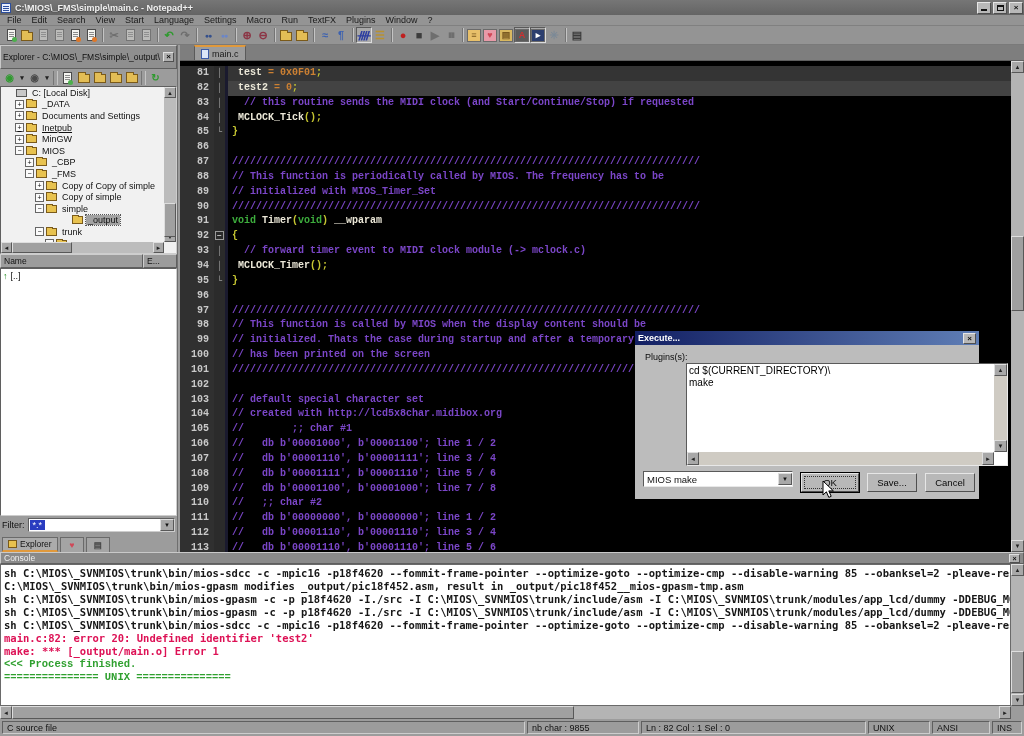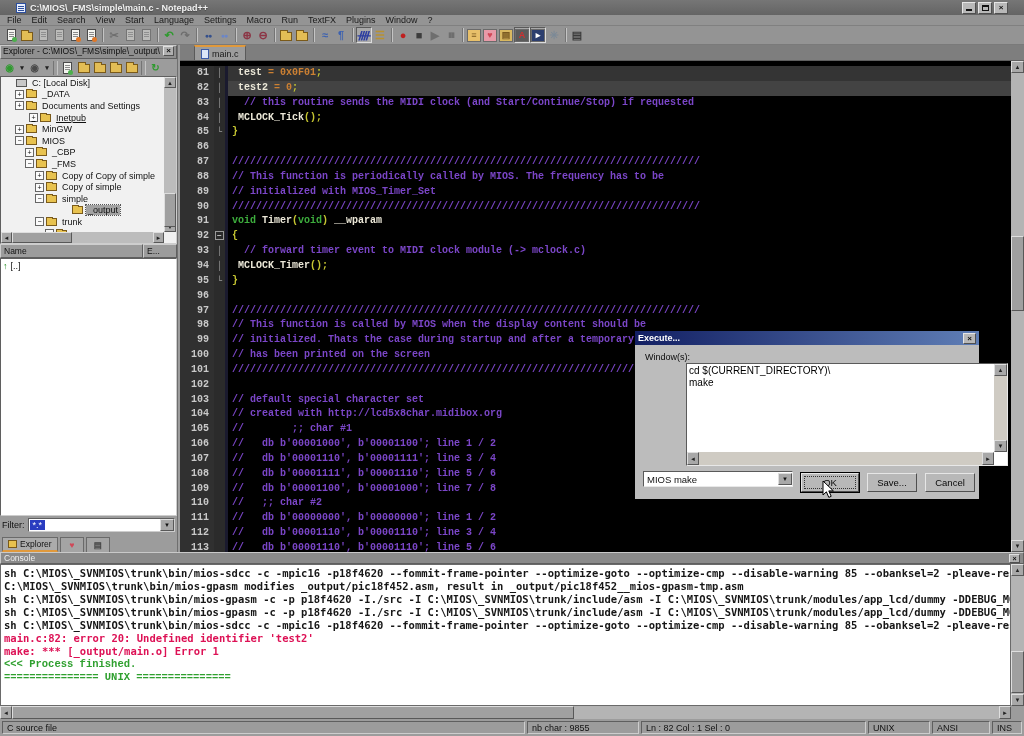--- a/index.html
+++ b/index.html
@@ -1,20 +1,20 @@
 <!DOCTYPE html>
 <html><head>
 <meta charset="utf-8">
 <style>
   * { margin:0; padding:0; box-sizing:border-box; }
   html,body { width:1024px; height:736px; overflow:hidden; }
   body { position:relative; font-family:"Liberation Sans", sans-serif; background:#9c9c9c; font-size:9px; color:#111; }
 
   
-  .titlebar { position:absolute; left:0; top:0; width:1024px; height:15px; background:linear-gradient(#767676,#646464); display:flex; align-items:center; padding:0 16px; color:#f2f2f2; }
+  .titlebar { position:absolute; left:0; top:0; width:1024px; height:15px; background:linear-gradient(#767676,#646464); display:flex; align-items:center; padding:0 1px; color:#f2f2f2; }
   .titlebar .appicon { width:10px; height:10px; background:#e8eefc; border:1px solid #2d4f9e; margin-right:4px; position:relative; }
   .titlebar .appicon::after { content:""; position:absolute; left:1px; top:2px; width:6px; height:1px; background:#2d4f9e; box-shadow:0 2px 0 #2d4f9e, 0 4px 0 #2d4f9e; }
   .titlebar .ttext { font-size:9px; font-weight:bold; text-shadow:0 1px 1px #00000055; }
   .winbtns { margin-left:auto; display:flex; gap:2px; }
   .wbtn { width:14px; height:12px; background:#b8b8b8; border:1px solid; border-color:#e6e6e6 #4f4f4f #4f4f4f #e6e6e6; display:flex; align-items:center; justify-content:center; font-size:8px; color:#111; font-weight:bold; }
   .wbtn .minbar { width:6px; height:2px; background:#111; margin-top:5px; }
   .wbtn .restbox { width:7px; height:6px; border:1px solid #111; border-top-width:2px; }
 
   .menubar { position:absolute; left:0; top:15px; width:1024px; height:11px; background:#949494; display:flex; align-items:center; padding-left:2px; border-bottom:1px solid #808080; }
   .mi { padding:0 5px; font-size:9px; color:#1a1a1a; }
@@ -28,21 +28,21 @@
   .tsep::after { content:""; position:absolute; left:3px; top:1px; width:1px; height:14px; background:#747474; box-shadow:1px 0 0 #c4c4c4; }
   .mini-page { width:9px; height:12px; background:#f4f4f0; border:1px solid #4a4a4a; position:relative; }
   .mini-page::after { content:""; position:absolute; left:1px; top:2px; width:5px; height:1px; background:#8a8a8a; box-shadow:0 2px 0 #8a8a8a, 0 4px 0 #8a8a8a; }
   .mini-page .dot { position:absolute; right:-2px; bottom:-2px; width:5px; height:5px; border-radius:50%; }
   .mini-folder { width:12px; height:9px; background:#e3bd55; border:1px solid #7a5a1a; position:relative; margin-top:2px; }
   .mini-folder::before { content:""; position:absolute; left:-1px; top:-3px; width:6px; height:2px; background:#e3bd55; border:1px solid #7a5a1a; border-bottom:none; }
   .chip { width:14px; height:13px; display:flex; align-items:center; justify-content:center; border:1px solid #6a6a6a; font-size:9px; font-weight:bold; }
 
   
   .explorer { position:absolute; left:0; top:45px; width:178px; height:507px; background:#9c9c9c; display:flex; flex-direction:column; border-right:1px solid #6f6f6f; }
-  .ptitle { height:14px; background:#8f8f8f; border:1px solid; border-color:#c9c9c9 #5f5f5f #5f5f5f #c9c9c9; display:flex; padding:0 2px; font-size:8.5px; color:#101010; }
+  .ptitle { height:24px; background:#8f8f8f; border:1px solid; border-color:#c9c9c9 #5f5f5f #5f5f5f #c9c9c9; display:flex; align-items:center; padding:0 2px; font-size:8.5px; color:#101010; }
   .ptitle .px { margin-left:auto; width:11px; height:10px; background:#b0b0b0; border:1px solid; border-color:#e0e0e0 #505050 #505050 #e0e0e0; font-size:8px; line-height:8px; text-align:center; font-weight:bold; }
   .etool { height:17px; display:flex; align-items:center; padding-left:2px; gap:1px; }
   .eti { width:15px; height:14px; display:flex; align-items:center; justify-content:center; font-size:10px; font-weight:bold; }
   .eti.narrow { width:8px; font-size:7px; }
   .esep { width:5px; height:14px; border-left:1px solid #747474; border-right:1px solid #c4c4c4; margin:0 1px; }
   .treewrap { height:168px; position:relative; border:1px solid; border-color:#5f5f5f #cdcdcd #cdcdcd #5f5f5f; background:#f1f1f1; overflow:hidden; }
   .tree { position:absolute; left:0; top:0; right:12px; bottom:11px; overflow:hidden; }
   .trow { height:11.6px; display:flex; align-items:center; white-space:nowrap; font-size:9px; color:#101010; }
   .texp { width:9px; height:9px; border:1px solid #666; background:#fbfbfb; font-size:7px; line-height:7px; text-align:center; margin-right:2px; flex:none; }
   .tspacer { width:11px; flex:none; }
@@ -277,21 +277,21 @@
         <div class="trow" style="padding-left: 14px;">
           <span class="texp">+</span>
           <span class="tico-folder"></span>
           <span class="tlabel">_DATA</span>
         </div>
         <div class="trow" style="padding-left: 14px;">
           <span class="texp">+</span>
           <span class="tico-folder"></span>
           <span class="tlabel">Documents and Settings</span>
         </div>
-        <div class="trow" style="padding-left: 28px; text-decoration: underline;">
+        <div class="trow" style="padding-left: 14px; text-decoration: underline;">
           <span class="texp">+</span>
           <span class="tico-folder"></span>
           <span class="tlabel">Inetpub</span>
         </div>
         <div class="trow" style="padding-left: 14px;">
           <span class="texp">+</span>
           <span class="tico-folder"></span>
           <span class="tlabel">MinGW</span>
         </div>
         <div class="trow" style="padding-left: 14px;">
@@ -610,21 +610,21 @@
   <span class="seg" style="width:62px;">UNIX</span>
   <span class="seg" style="width:58px;">ANSI</span>
   <span class="seg" style="width:30px;">INS</span>
 </div>
 
 <div class="dialog">
   <div class="dtitle">
     <span>Execute...</span>
     <span class="px">×</span>
   </div>
-  <div class="dlabel">Window(s):</div>
+  <div class="dlabel">Plugins(s):</div>
   <div class="dtextwrap">
     <div class="dtext" id="dcmd">cd $(CURRENT_DIRECTORY)\
 make</div>
     <div class="dvsb">
       <span class="sbtn" style="left:0;top:0;width:13px;height:12px;">▲</span>
       <span class="sbtn" style="left:0;bottom:0;width:13px;height:12px;">▼</span>
     </div>
     <div class="dhsb">
       <span class="sbtn" style="left:0;top:0;width:12px;height:13px;">◄</span>
       <span class="sbtn" style="right:0;top:0;width:12px;height:13px;">►</span>

